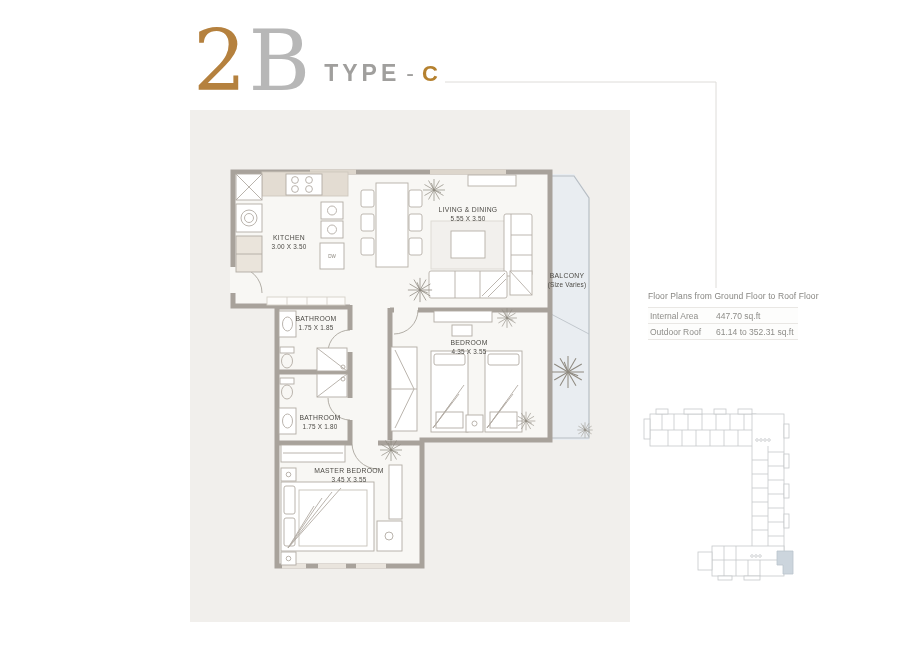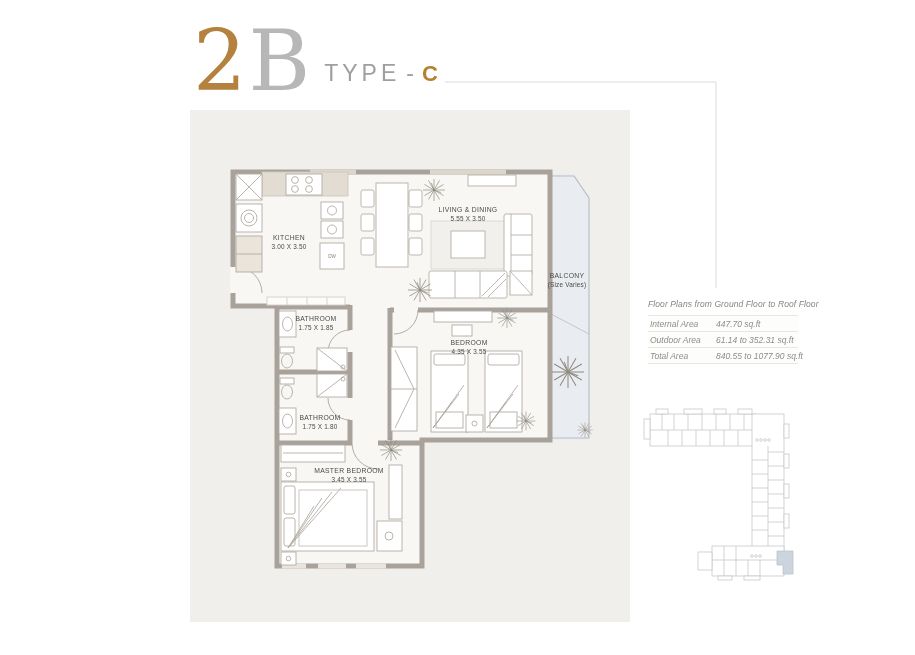--- a/index.html
+++ b/index.html
@@ -19,33 +19,33 @@
     display:flex;align-items:flex-end;
   }
   .title .big{
     font-family:"DejaVu Serif", serif;
     font-size:84px;line-height:0.92;font-weight:400;
   }
   .title .t-num{color:#b5813e;}
   .title .t-letter{color:#b7b7b7;margin-left:2px;}
   .title .t-type{
     color:#a09f9d;font-size:23px;letter-spacing:4px;
-    margin-left:14px;padding-bottom:13px;
+    margin-left:14px;padding-bottom:13px;font-weight:bold;
   }
   .title .t-dash{
     color:#a09f9d;font-size:23px;margin-left:6px;padding-bottom:13px;
   }
   .title .t-code{
     color:#b5812f;font-size:22px;font-weight:bold;letter-spacing:1px;
     margin-left:8px;padding-bottom:13px;
   }
   
   .area-table{
-    position:absolute;left:648px;top:299px;width:150px;
-    color:#8e8d89;font-size:8.5px;font-style:italic;
+    position:absolute;left:648px;top:291px;width:150px;
+    color:#8e8d89;font-size:8.5px;
   }
   .at-header{
     color:#878682;font-size:8.5px;letter-spacing:0.1px;
     margin-bottom:6px;white-space:nowrap;
   }
   .at-row{
     display:flex;align-items:flex-start;
     border-top:1px solid #e9e7e4;
     padding:2.5px 0 2.5px 2px;
     background:#fdfdfc;
@@ -348,20 +348,16 @@
   <span class="t-code">C</span>
 </div>
 
 <div class="area-table">
   <div class="at-header">Floor Plans from Ground Floor to Roof Floor</div>
   <div class="at-row">
     <span class="at-label">Internal Area</span>
     <span class="at-value">447.70 sq.ft</span>
   </div>
   <div class="at-row">
-    <span class="at-label">Outdoor Area</span>
+    <span class="at-label">Outdoor Roof</span>
     <span class="at-value">61.14 to 352.31 sq.ft</span>
   </div>
-  <div class="at-row">
-    <span class="at-label">Total Area</span>
-    <span class="at-value">840.55 to 1077.90 sq.ft</span>
-  </div>
 </div>
 
 </body></html>

